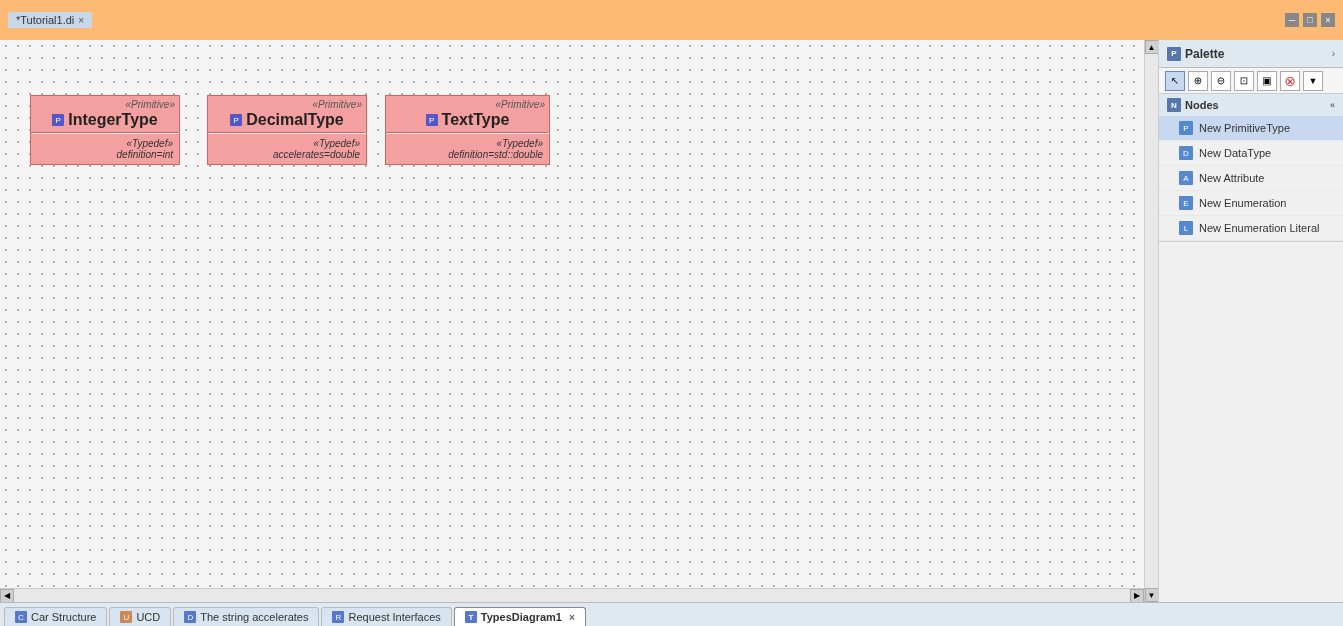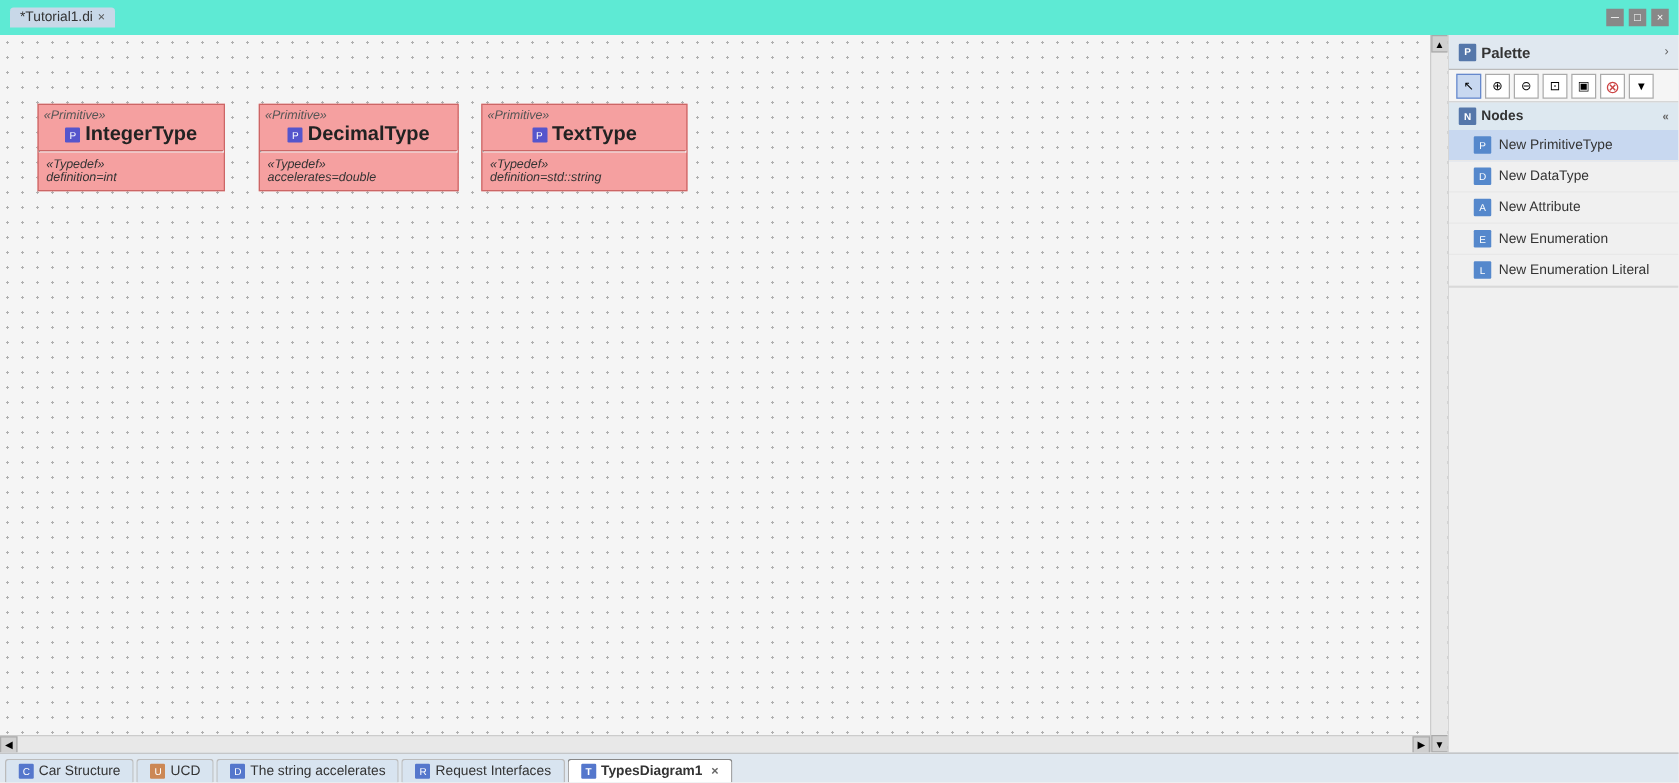--- a/index.html
+++ b/index.html
@@ -8,22 +8,22 @@
       font-size: 12px;
       background: #f0f0f0;
       display: flex;
       flex-direction: column;
       height: 626px;
       overflow: hidden;
     }
 
     
     .title-bar {
-      background: #5eead4;
-      height: 28px;
+      background: #fdba74;
+      height: 40px;
       display: flex;
       align-items: center;
       padding: 0 8px;
       color: white;
       font-size: 12px;
       justify-content: space-between;
       flex-shrink: 0;
     }
     .title-bar-left {
       display: flex;
@@ -113,21 +113,21 @@
       flex: 1;
       background: #e8e8e8;
     }
 
     
     .diagram-node {
       position: absolute;
       border: 1.5px solid #cc6666;
       background: #f5a0a0;
       min-width: 120px;
-      text-align: left;
+      text-align: right;
       font-size: 11px;
       cursor: move;
     }
     .node-stereotype {
       font-size: 10px;
       color: #555;
       padding: 3px 4px 0;
       font-style: italic;
     }
     .node-title-row {
@@ -365,21 +365,21 @@
 
     <div class="diagram-node" style="left:385px;top:55px;width:165px;">
       <div class="node-stereotype">«Primitive»</div>
       <div class="node-title-row">
         <span class="node-icon">P</span>
         <span class="node-title">TextType</span>
       </div>
       <hr class="node-divider">
       <div class="node-body">
         <div>«Typedef»</div>
-        <div>definition=std::string</div>
+        <div>definition=std::double</div>
       </div>
     </div>
 
     <div class="canvas-scroll-v">
       <div class="scroll-arrow">▲</div>
       <div class="scroll-track" style="flex:1;"></div>
       <div class="scroll-arrow">▼</div>
     </div>
 
     <div class="canvas-scroll-h">

